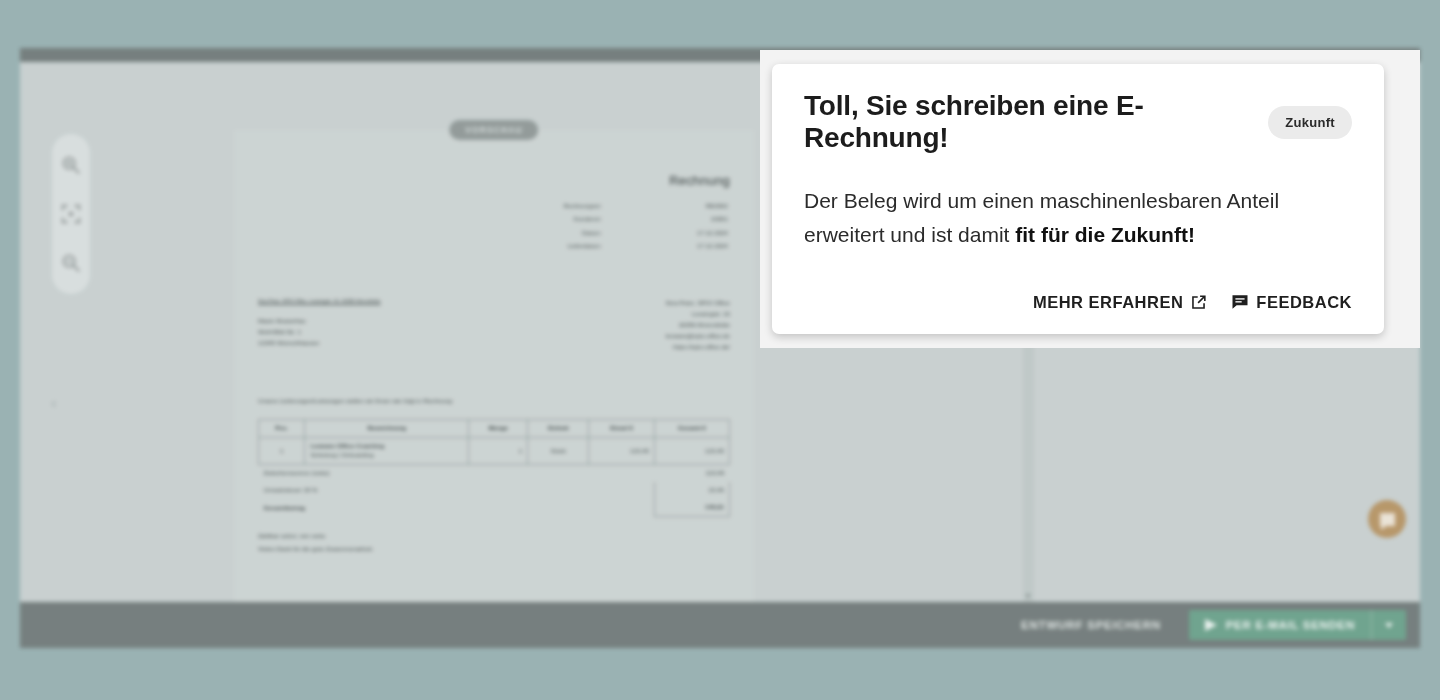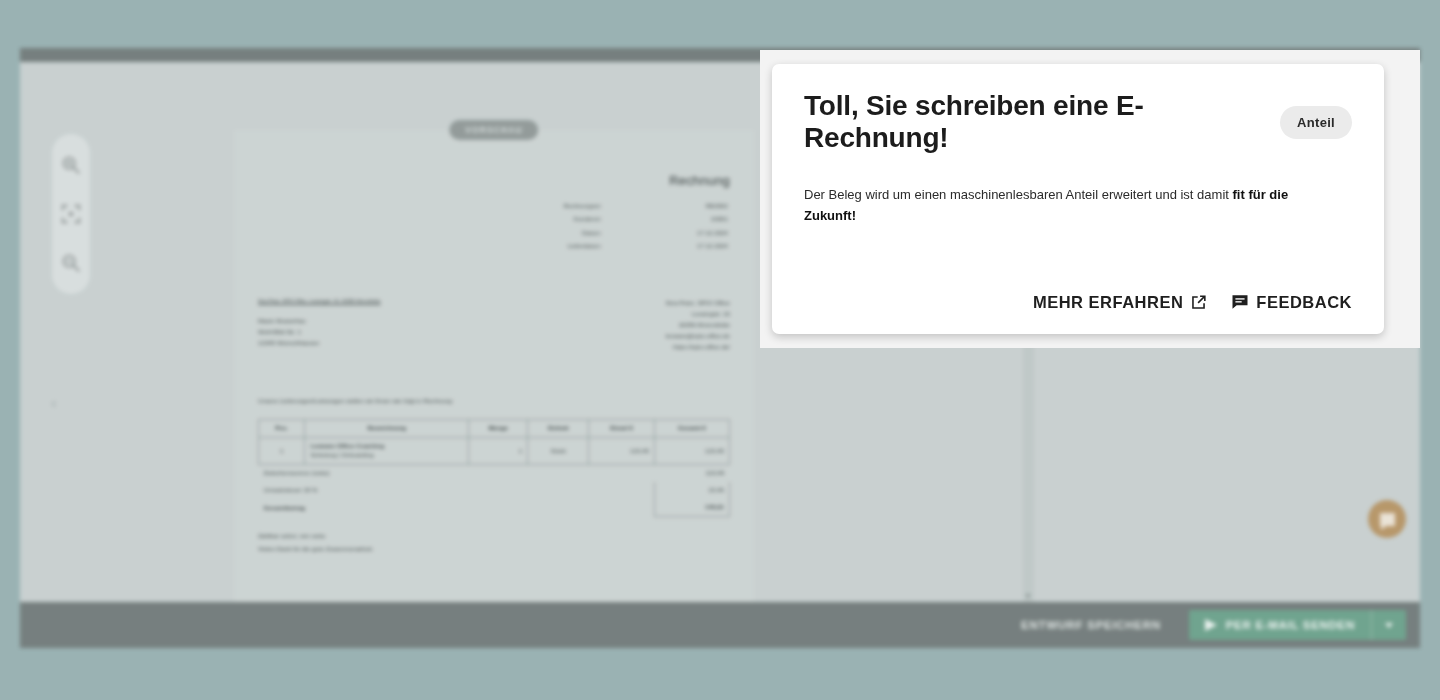--- a/index.html
+++ b/index.html
@@ -175,21 +175,21 @@
   }
   .mc-head{display:flex;align-items:center;justify-content:space-between;}
   .mc-title{
     font-size:28px;font-weight:700;color:#1c1c1c;letter-spacing:-.2px;
   }
   .zug-badge{
     background:#ebebeb;color:#2a2a2a;font-size:13px;font-weight:700;
     letter-spacing:.3px;padding:9px 17px;border-radius:18px;white-space:nowrap;
   }
   .mc-body{
-    margin-top:30px;font-size:13px;color:#2b2b2b;line-height:1.62;max-width:530px;
+    margin-top:30px;font-size:21px;color:#2b2b2b;line-height:1.62;max-width:530px;
   }
   .mc-body b{font-weight:700;color:#111;}
   .mc-actions{
     position:absolute;right:32px;bottom:22px;
     display:flex;align-items:center;gap:22px;
   }
   .act{
     display:flex;align-items:center;gap:6px;
     font-size:16.5px;font-weight:600;letter-spacing:.5px;color:#1f1f1f;
     text-transform:uppercase;
@@ -377,21 +377,21 @@
         </div>
       </div>
     </div>
   </div>
 
   <div class="modal-outer">
     <div class="modal-card">
 
       <div class="mc-head">
         <div class="mc-title">Toll, Sie schreiben eine E-Rechnung!</div>
-        <div class="zug-badge">Anteil</div>
+        <div class="zug-badge">Zukunft</div>
       </div>
 
       <div class="mc-body">
         <span>Der Beleg wird um einen maschinenlesbaren Anteil erweitert und ist damit </span><b>fit für die Zukunft!</b>
       </div>
 
       <div class="mc-actions">
         <div class="act">
           <span>MEHR ERFAHREN</span>
           <span>

